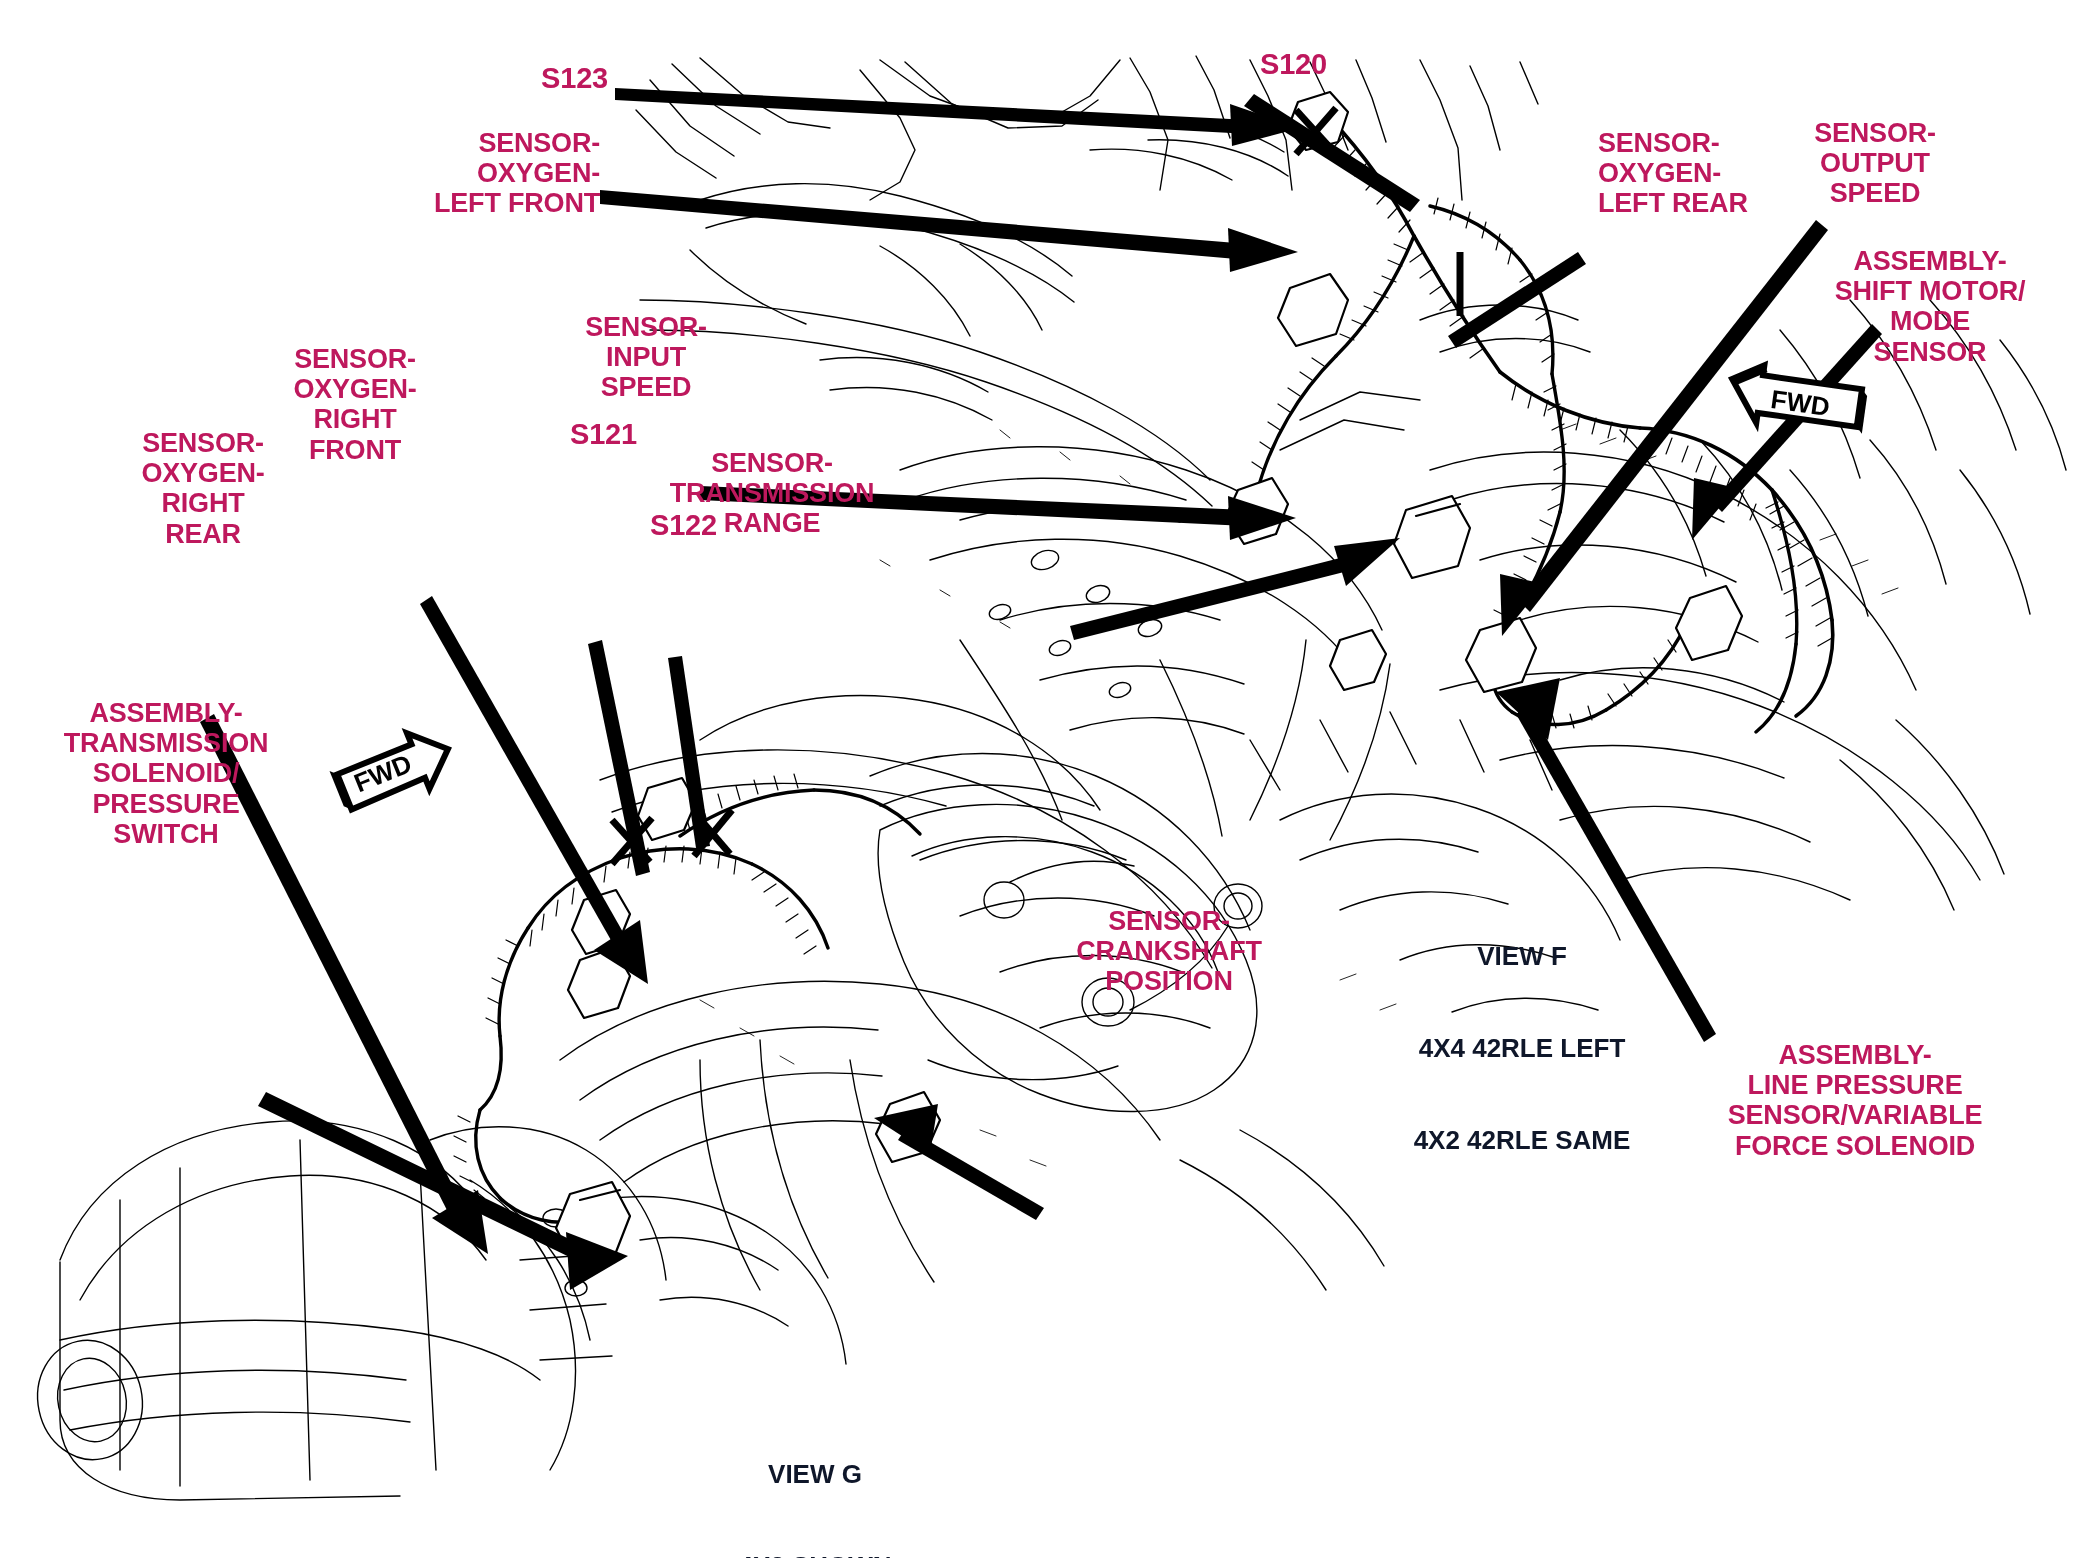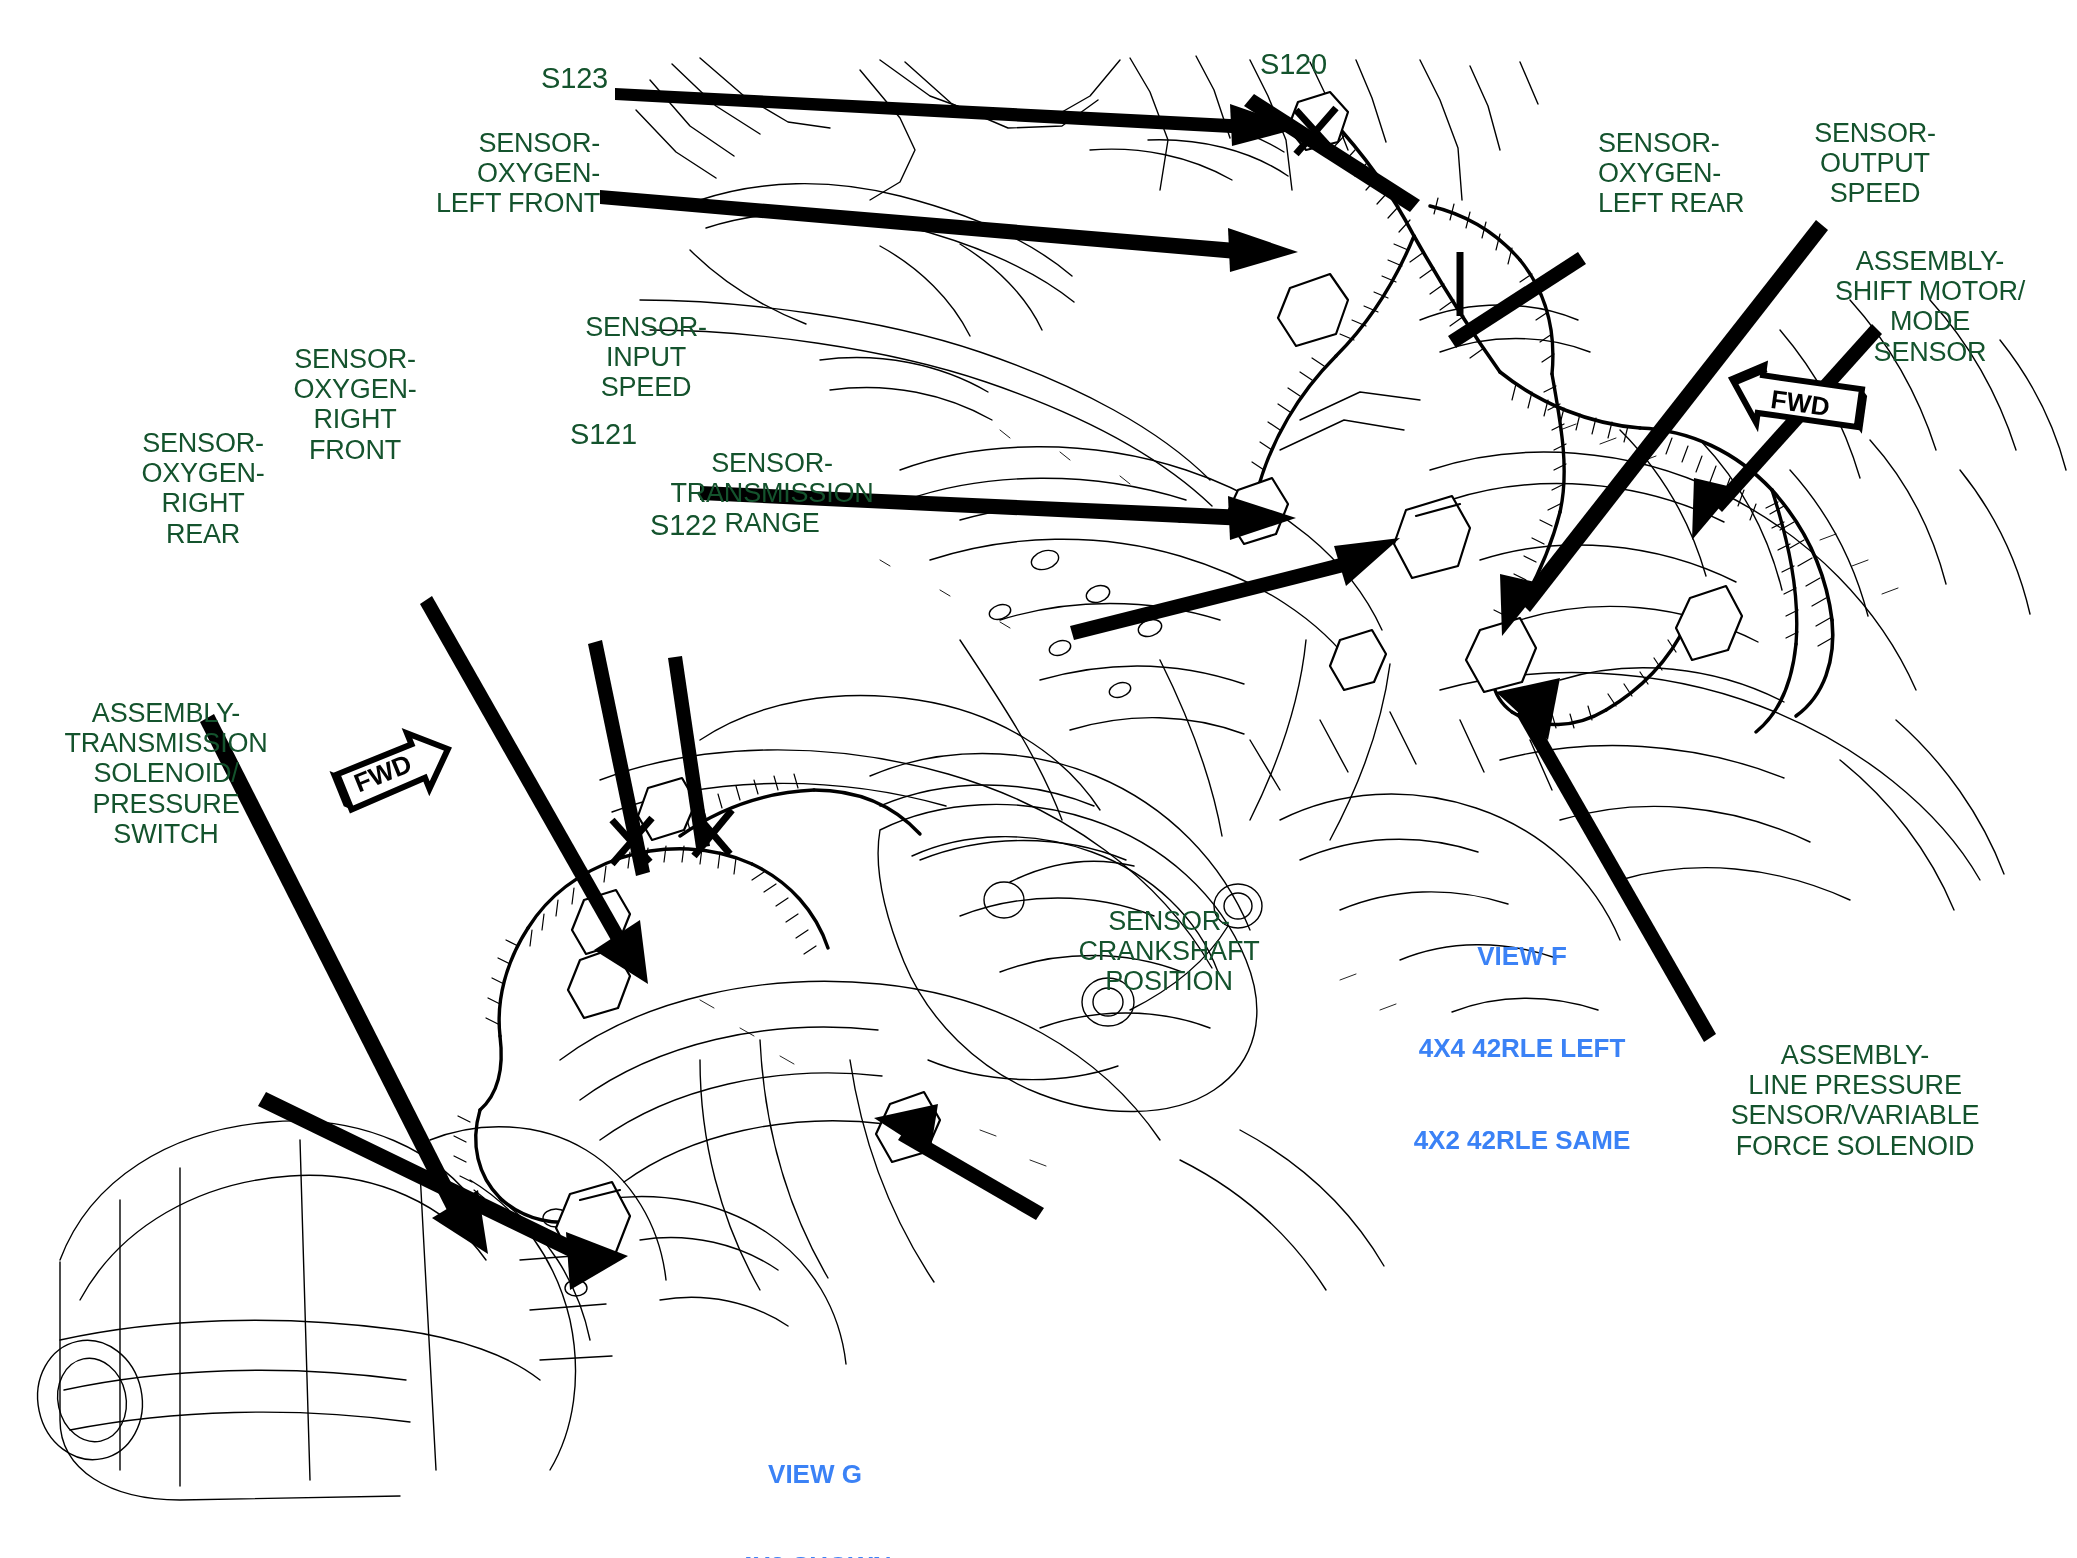--- a/index.html
+++ b/index.html
@@ -1,25 +1,25 @@
 <!DOCTYPE html>
 <html><head>
 <meta charset="utf-8">
 <style>
   html,body{margin:0;padding:0;background:#ffffff;}
   body{width:2077px;height:1558px;overflow:hidden;
        font-family:"Liberation Sans","DejaVu Sans",sans-serif;}
   #stage{position:relative;width:2077px;height:1558px;background:#fff;}
   #art{position:absolute;left:0;top:0;width:2077px;height:1558px;}
-  .lbl{position:absolute;color:#14532d;font-weight:normal;line-height:1.12;
+  .lbl{position:absolute;color:#be185d;font-weight:bold;line-height:1.12;
        letter-spacing:-0.2px;white-space:pre;font-size:27px;}
   .lbl.c{text-align:center;}
   .lbl.l{text-align:left;}
   .lbl.r{text-align:right;}
-  .cap{position:absolute;color:#3b82f6;font-weight:bold;font-size:26px;
+  .cap{position:absolute;color:#0f172a;font-weight:bold;font-size:26px;
        line-height:1.18;text-align:center;white-space:pre;}
   .splice{font-size:29px;}
 </style>
 </head>
 <body>
 
 <div id="stage">
 
   <svg id="art" viewBox="0 0 2077 1558">
     <defs>

